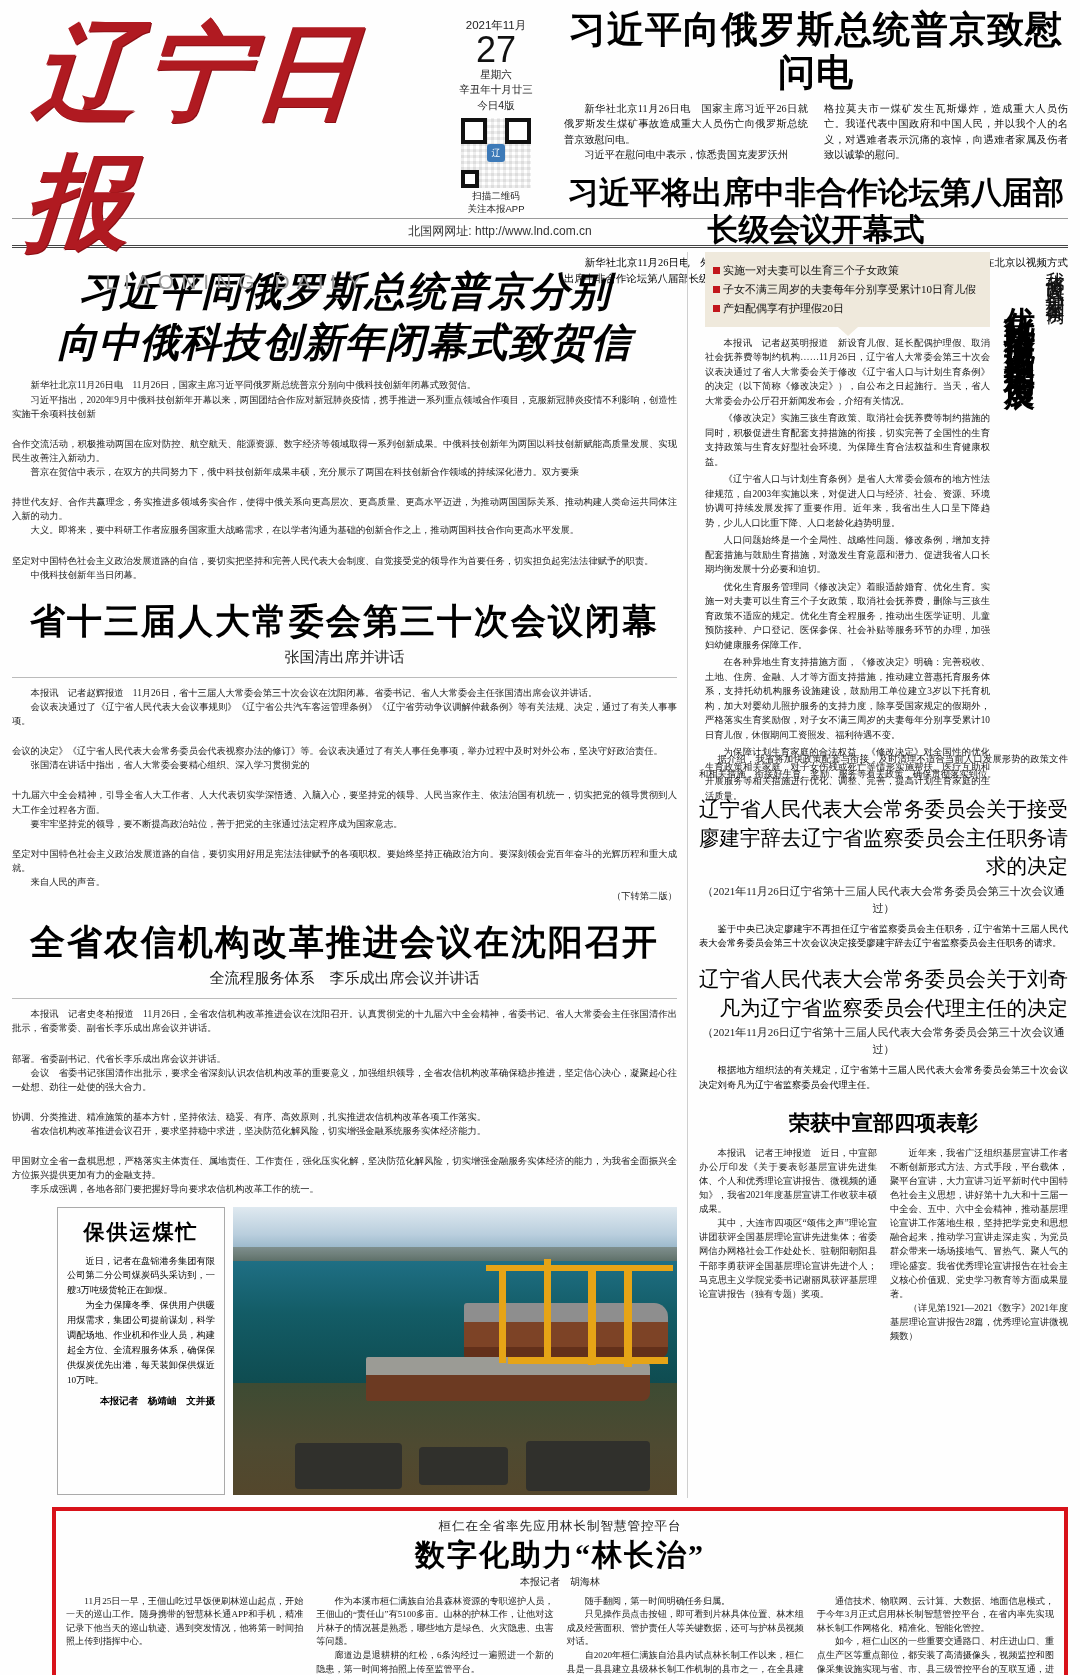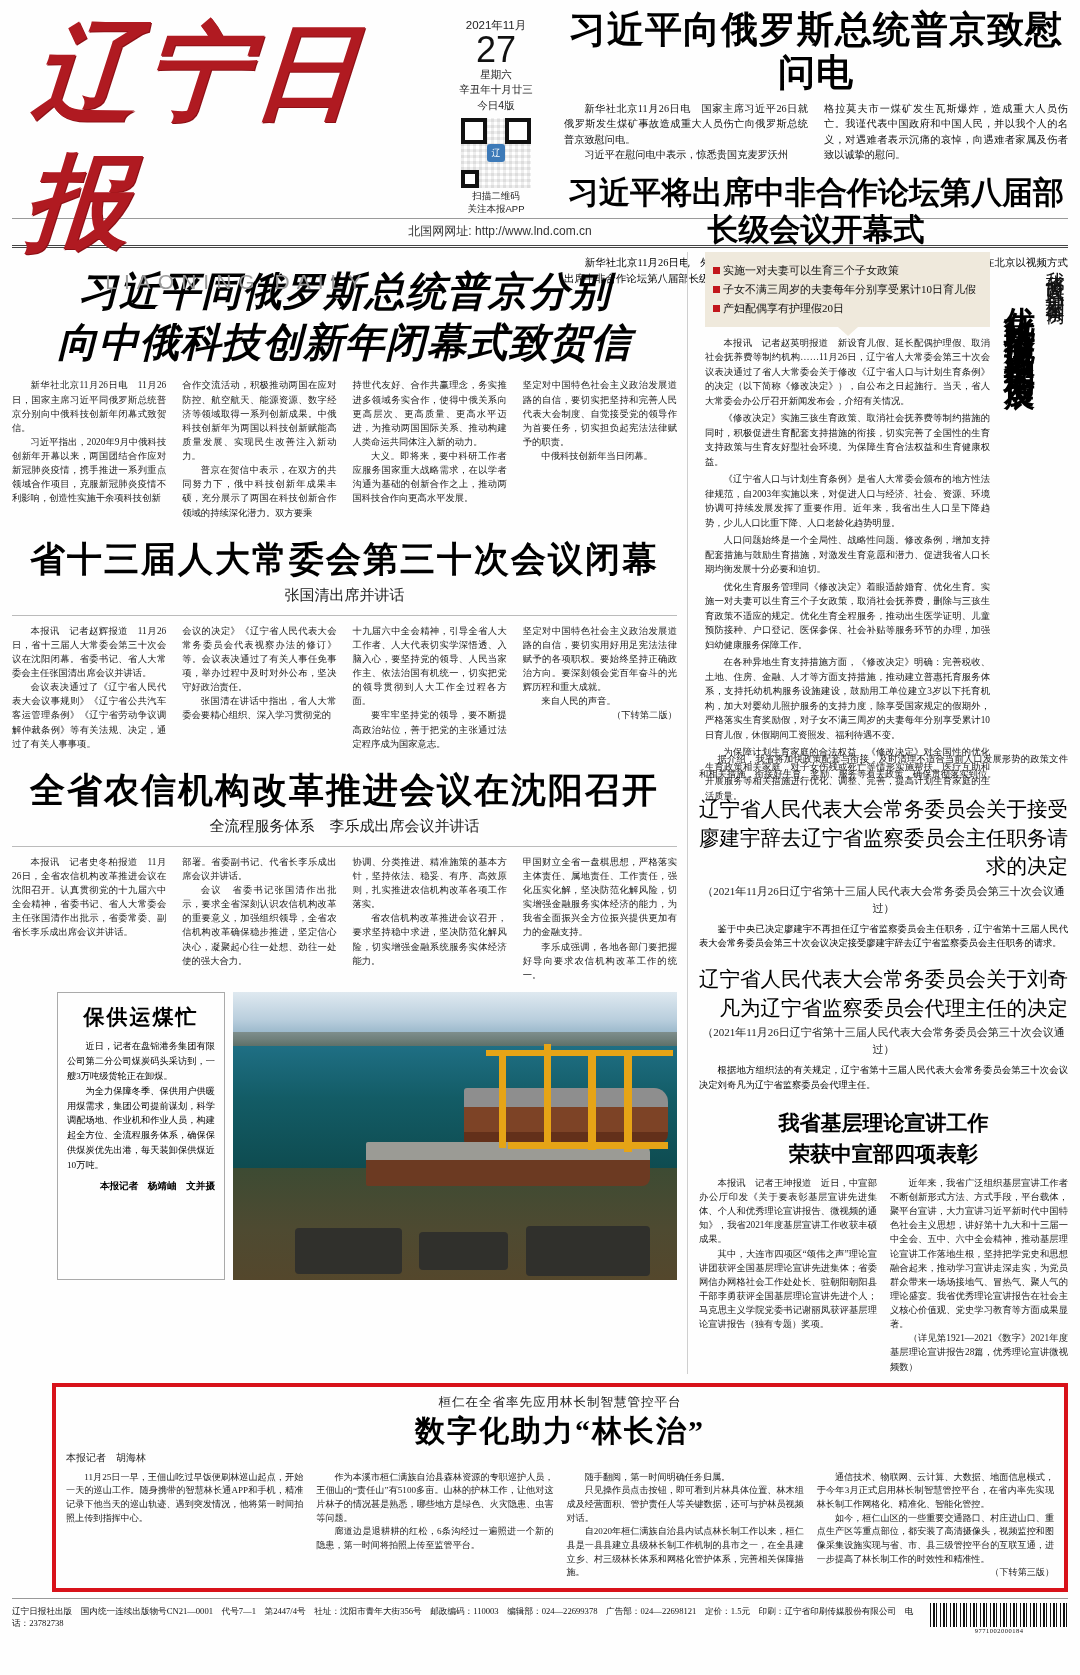--- a/index.html
+++ b/index.html
@@ -93,21 +93,21 @@
   
   .main { display: flex; margin-top: 4px; }
   .col-left { width: 676px; padding-right: 10px; border-right: 1px solid #cfcfcf; }
   .col-right { width: 380px; padding-left: 11px; }
 
   .lead-head {
     text-align: center; font-family: "Liberation Sans", sans-serif;
     font-weight: bold; font-size: 40px; line-height: 1.28; letter-spacing: 1px;
     color: #000; padding: 14px 0 10px; font-style: italic;
   }
-  .cols4 { display: flex; gap: 16px; }
+  .cols4 { display: flex; gap: 16px; flex-direction: column; }
   .cols4 > div { flex: 1; }
   .cols3 { display: flex; gap: 13px; }
   .cols3 > div { flex: 1; }
   .tiny { font-size: 9.3px; line-height: 1.52; text-align: justify; color: #1a1a1a; }
   .tiny.ind { text-indent: 2em; }
 
   .sec-head {
     text-align: center; font-family: "Liberation Serif", serif;
     font-weight: bold; font-size: 35px; letter-spacing: 2px; color: #000;
     margin-top: 16px;
@@ -196,21 +196,21 @@
 
   
   .redbox {
     border: 4px solid #d8121a; margin-top: 9px; padding: 7px 10px 8px; margin-left: 40px;
   }
   .rb-kicker { text-align: center; font-size: 12.5px; color: #222; letter-spacing: 1px; }
   .rb-head {
     text-align: center; font-family: "Liberation Serif", serif; font-weight: bold;
     font-size: 30px; letter-spacing: 2px; line-height: 1.2; margin-top: 2px;
   }
-  .rb-by { font-size: 10px; margin-top: 2px; color:#222; }
+  .rb-by { text-align: center; font-size: 10px; margin-top: 2px; color:#222; }
   .rb-cols { display: flex; gap: 13px; margin-top: 6px; }
   .rb-cols > div { flex: 1; }
   .rb-cols .tiny { font-size: 9.1px; line-height: 1.5; }
 
   
   .footer {
     display: flex; align-items: center; justify-content: flex-start;
     border-top: 1px solid #999; margin-top: 6px; padding-top: 4px;
     font-size: 8.6px; color: #111;
   }
@@ -395,21 +395,20 @@
 
       <div class="dec-head">辽宁省人民代表大会常务委员会关于接受廖建宇辞去辽宁省监察委员会主任职务请求的决定</div>
       <div class="dec-note">（2021年11月26日辽宁省第十三届人民代表大会常务委员会第三十次会议通过）</div>
       <div class="dec-body">鉴于中央已决定廖建宇不再担任辽宁省监察委员会主任职务，辽宁省第十三届人民代表大会常务委员会第三十次会议决定接受廖建宇辞去辽宁省监察委员会主任职务的请求。</div>
 
       <div class="dec-head">辽宁省人民代表大会常务委员会关于刘奇凡为辽宁省监察委员会代理主任的决定</div>
       <div class="dec-note">（2021年11月26日辽宁省第十三届人民代表大会常务委员会第三十次会议通过）</div>
       <div class="dec-body">根据地方组织法的有关规定，辽宁省第十三届人民代表大会常务委员会第三十次会议决定刘奇凡为辽宁省监察委员会代理主任。</div>
 
       <div class="dec-head2">
-        <div>我省基层理论宣讲工作</div>
         <div>荣获中宣部四项表彰</div>
       </div>
       <div class="cols3" style="margin-top:7px">
         <div>
           <div class="tiny ind">本报讯　记者王坤报道　近日，中宣部办公厅印发《关于要表彰基层宣讲先进集体、个人和优秀理论宣讲报告、微视频的通知》，我省2021年度基层宣讲工作收获丰硕成果。</div>
           <div class="tiny ind">其中，大连市四项区“颂伟之声”理论宣讲团获评全国基层理论宣讲先进集体；省委网信办网格社会工作处处长、驻朝阳朝阳县干部李勇获评全国基层理论宣讲先进个人；马克思主义学院党委书记谢丽凤获评基层理论宣讲报告（独有专题）奖项。</div>
         </div>
         <div>
           <div class="tiny ind">近年来，我省广泛组织基层宣讲工作者不断创新形式方法、方式手段，平台载体，聚平台宣讲，大力宣讲习近平新时代中国特色社会主义思想，讲好第十九大和十三届一中全会、五中、六中全会精神，推动基层理论宣讲工作落地生根，坚持把学党史和思想融合起来，推动学习宣讲走深走实，为党员群众带来一场场接地气、冒热气、聚人气的理论盛宴。我省优秀理论宣讲报告在社会主义核心价值观、党史学习教育等方面成果显著。</div>
           <div class="tiny ind">（详见第1921—2021《数字》2021年度基层理论宣讲报告28篇，优秀理论宣讲微视频数）</div>

